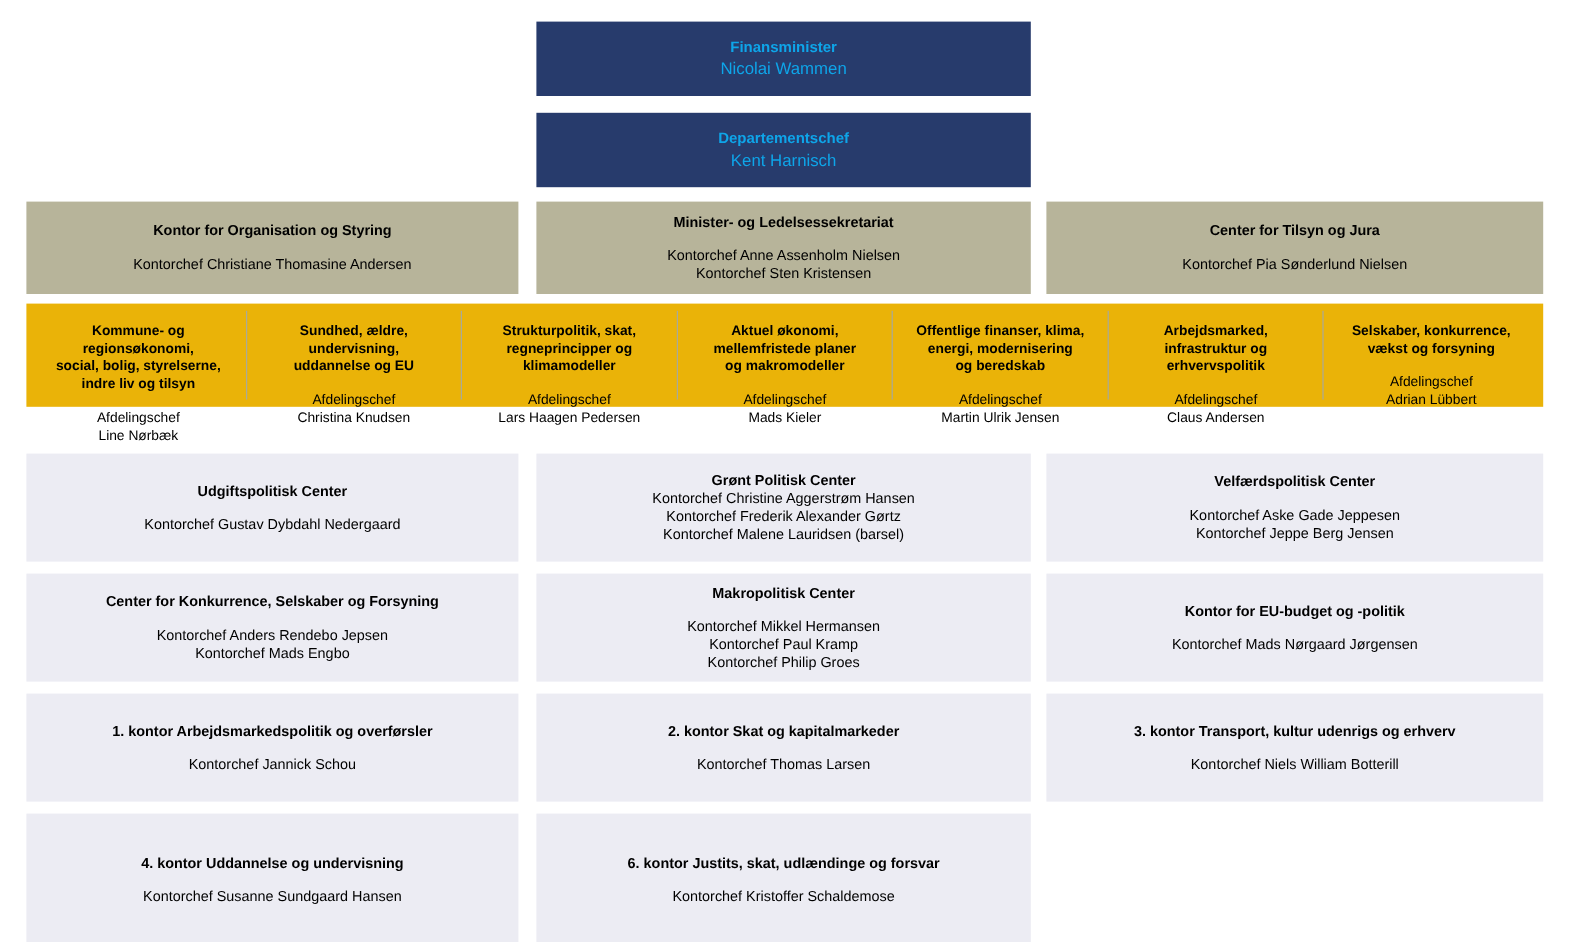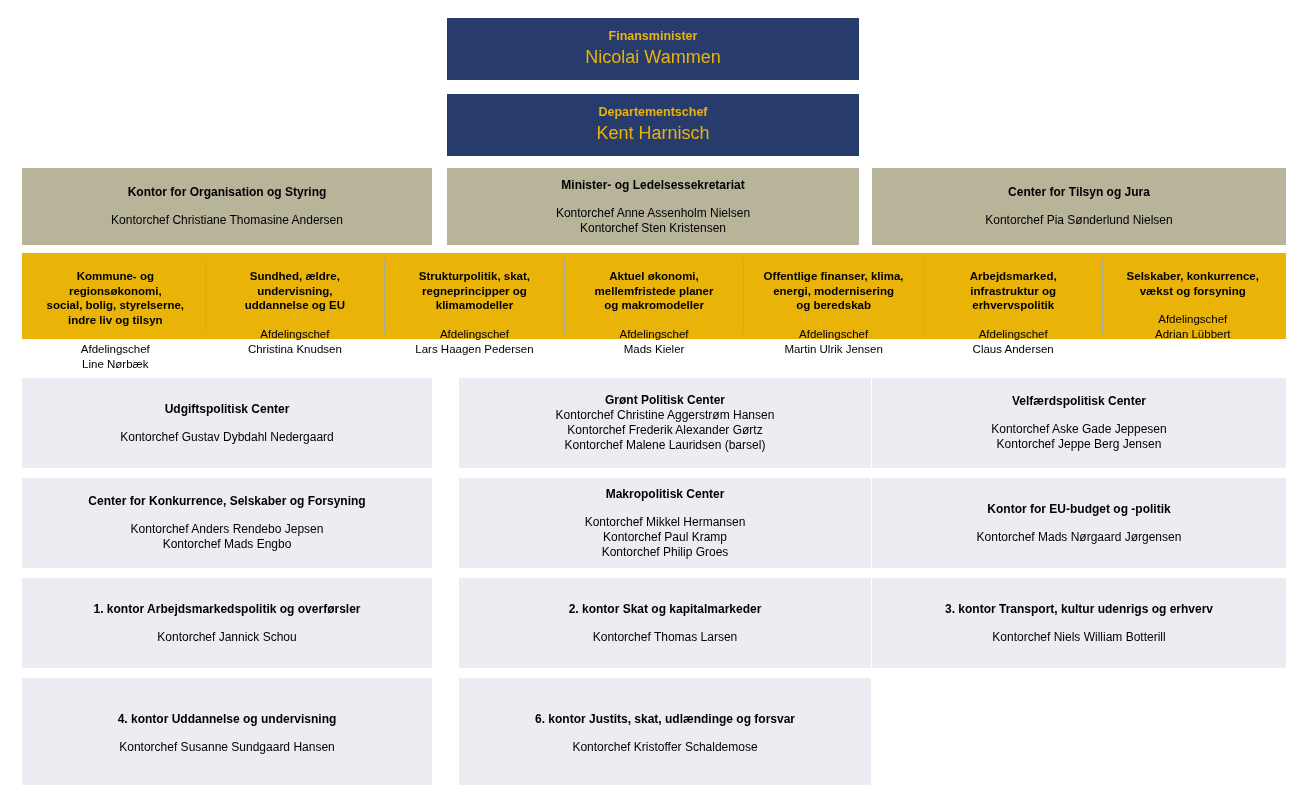--- a/index.html
+++ b/index.html
@@ -43,25 +43,25 @@
   .box .names .nline { display: block; }
 
   
   .row-top {
     position: absolute;
     left: 447px;
     width: 412px;
   }
   .box-navy {
     background: #273b6c;
-    color: #eab308;
+    color: #0ea5e9;
     font-size: 12.5px;
   }
   .box-navy .title { font-size: 12.5px; }
-  .box-navy .names { font-size: 18px; margin-top: 1px; }
+  .box-navy .names { font-size: 14px; margin-top: 1px; }
 
   #box-minister { top: 18px; height: 62px; }
   #box-deptchief { top: 94px; height: 62px; }
 
   
   .row-tan {
     position: absolute;
     top: 168px;
     height: 77px;
   }
@@ -119,21 +119,21 @@
     background: #ececf3;
     color: #000000;
     font-size: 12px;
   }
   .box-light .title { font-size: 12px; }
   .box-light .names { font-size: 12px; }
   .box-light.gap .names { margin-top: 13px; }
   .box-light.nogap .names { margin-top: 0px; }
 
   .col-0 { left: 22px;  width: 410px; }
-  .col-1 { left: 459px; width: 412px; }
+  .col-1 { left: 447px; width: 412px; }
   .col-2 { left: 872px; width: 414px; }
 
   .grid-row-0 { top: 378px; height: 90px; }
   .grid-row-1 { top: 478px; height: 90px; }
   .grid-row-2 { top: 578px; height: 90px; }
   .grid-row-3 { top: 678px; height: 110px; }
 </style>
 </head>
 <body>
 

